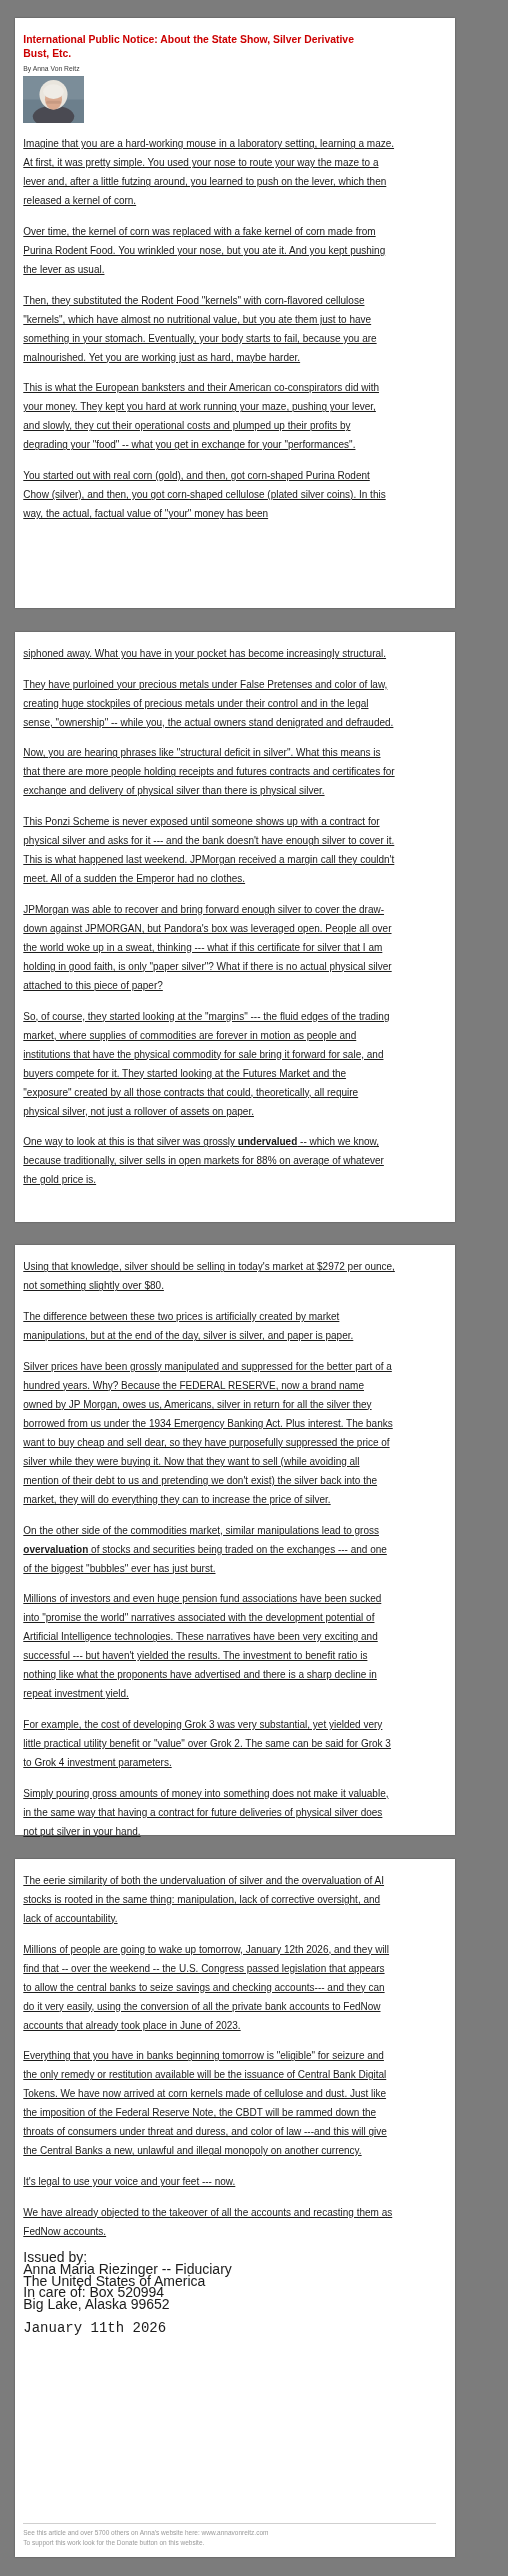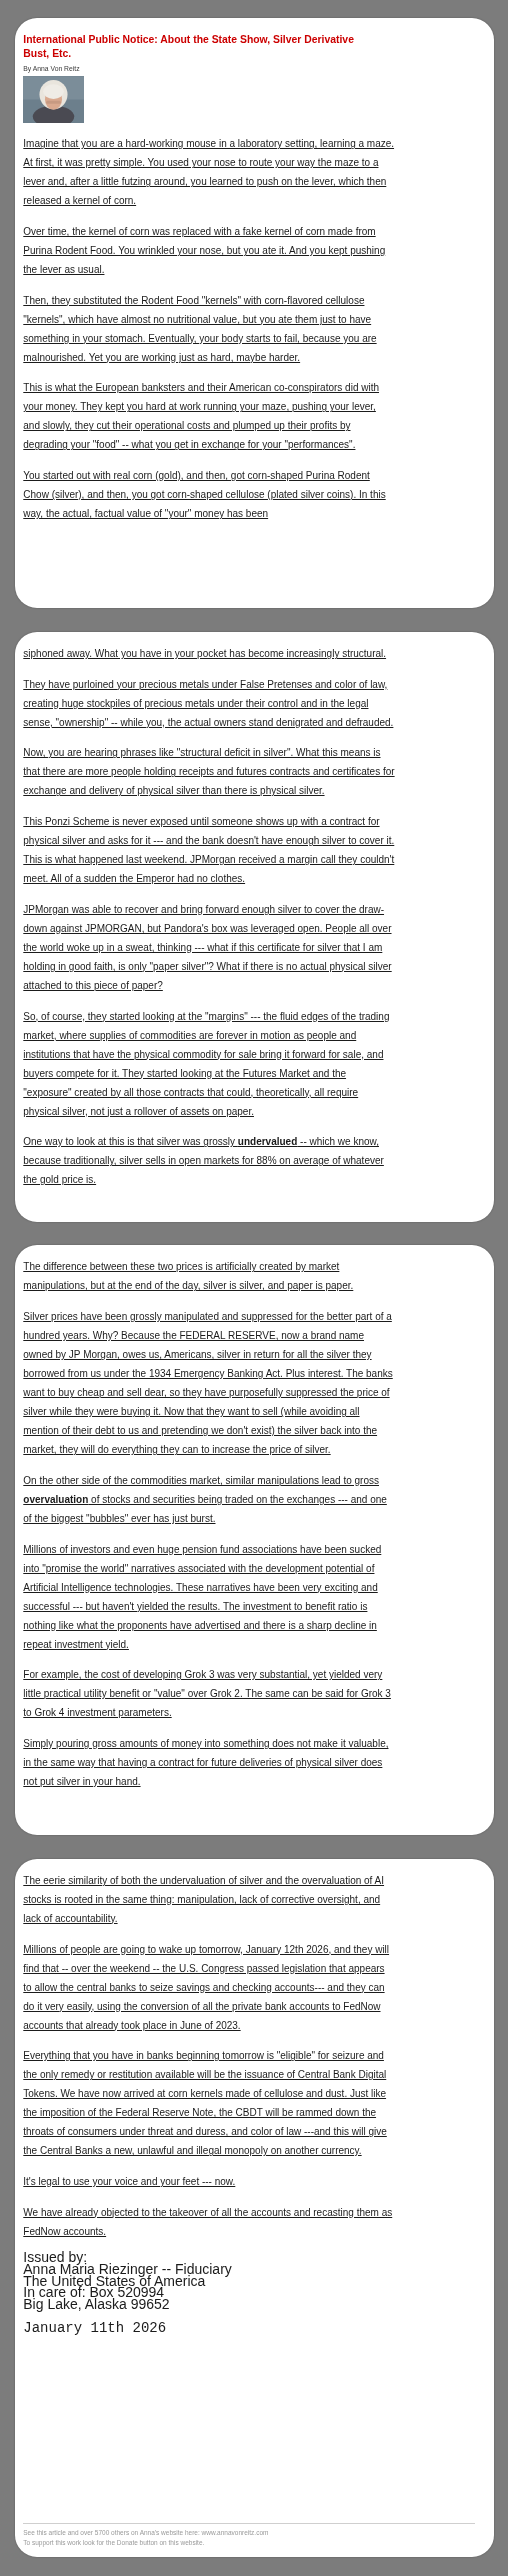--- a/index.html
+++ b/index.html
@@ -5,27 +5,26 @@
   * { box-sizing: border-box; }
   html, body { margin: 0; padding: 0; }
   body {
     width: 509px;
     height: 2576px;
     background: #7c7c7c;
     font-family: "Liberation Sans", sans-serif;
   }
   .doc { padding-top: 18.4px; }
   .page {
-    width: 479px;
+    width: 440px;
     margin: 0 0 23.4px 14.7px;
     background: #ffffff;
     padding: 12.3px 18.4px 12.3px 8.6px;
     position: relative;
     box-shadow: 0 0 1.8px rgba(0,0,0,0.35);
-    border-radius: 22px;
   }
   .page-1, .page-2, .page-3 { height: 590px; }
   .page-4 { height: 698px; margin-bottom: 0; }
   .title {
     font-size: 10.4px;
     font-weight: bold;
     color: #cc0000;
     line-height: 1.3;
     max-width: 344px;
     margin: 2.5px 0 4.3px 0;
@@ -104,20 +103,21 @@
     <p class="para">siphoned away.  What you have in your pocket has become increasingly structural.</p>
     <p class="para">They have purloined your precious metals under False Pretenses and color of law, creating huge stockpiles of precious metals under their control and in the legal sense, "ownership" -- while you, the actual owners stand denigrated and defrauded.</p>
     <p class="para">Now, you are hearing phrases like "structural deficit in silver".  What this means is that there are more people holding receipts and futures contracts and certificates for exchange and delivery of physical silver than there is physical silver.</p>
     <p class="para">This Ponzi Scheme is never exposed until someone shows up with a contract for physical silver and asks for it --- and the bank doesn't have enough silver to cover it.  This is what happened last weekend.  JPMorgan received a margin call they couldn't meet.  All of a sudden the Emperor had no clothes.</p>
     <p class="para">JPMorgan was able to recover and bring forward enough silver to cover the draw-down against JPMORGAN, but Pandora's box was leveraged open. People all over the world woke up in a sweat, thinking --- what if this certificate for silver that I am holding in good faith, is only "paper silver"? What if there is no actual physical silver attached to this piece of paper?</p>
     <p class="para">So, of course, they started looking at the "margins" --- the fluid edges of the trading market, where supplies of commodities are forever in motion as people and institutions that have the physical commodity for sale bring it forward for sale, and buyers compete for it.  They started looking at the Futures Market and the "exposure" created by all those contracts that could, theoretically, all require physical silver, not just a rollover of assets on paper.</p>
     <p class="para"><span>One way to look at this is that silver was grossly </span><strong>undervalued</strong><span> -- which we know, because traditionally, silver sells in open markets for 88% on average of whatever the gold price is.</span></p>
   </section>
 
   <section class="page page-3">
+    <p class="para">Using that knowledge, silver should be selling in today's market at $2972 per ounce, not something slightly over $80.</p>
     <p class="para">The difference between these two prices is artificially created by market manipulations, but at the end of the day, silver is silver, and paper is paper.</p>
     <p class="para">Silver prices have been grossly manipulated and suppressed for the better part of a hundred years.  Why?  Because the FEDERAL RESERVE, now a brand name owned by JP Morgan, owes us, Americans, silver in return for all the silver they borrowed from us under the 1934 Emergency Banking Act. Plus interest. The banks want to buy cheap and sell dear, so they have purposefully suppressed the price of silver while they were buying it.  Now that they want to sell (while avoiding all mention of their debt to us and pretending we don't exist) the silver back into the market, they will do everything they can to increase the price of silver.</p>
     <p class="para"><span>On the other side of the commodities market, similar manipulations lead to gross </span><strong>overvaluation</strong><span> of stocks and securities being traded on the exchanges --- and one of the biggest "bubbles" ever has just burst.</span></p>
     <p class="para">Millions of investors and even huge pension fund associations have been sucked into "promise the world" narratives associated with the development potential of Artificial Intelligence technologies.  These narratives have been very exciting and successful --- but haven't yielded the results.  The investment to benefit ratio is nothing like what the proponents have advertised and there is a sharp decline in repeat investment yield.</p>
     <p class="para">For example, the cost of developing Grok 3 was very substantial, yet yielded very little practical utility benefit or "value" over Grok 2.  The same can be said for Grok 3 to Grok 4 investment parameters.</p>
     <p class="para">Simply pouring gross amounts of money into something does not make it valuable, in the same way that having a contract for future deliveries of physical silver does not put silver in your hand.</p>
   </section>
 
   <section class="page page-4">
     <p class="para">The eerie similarity of both the undervaluation of silver and the overvaluation of AI stocks is rooted in the same thing: manipulation, lack of corrective oversight, and lack of accountability.</p>

